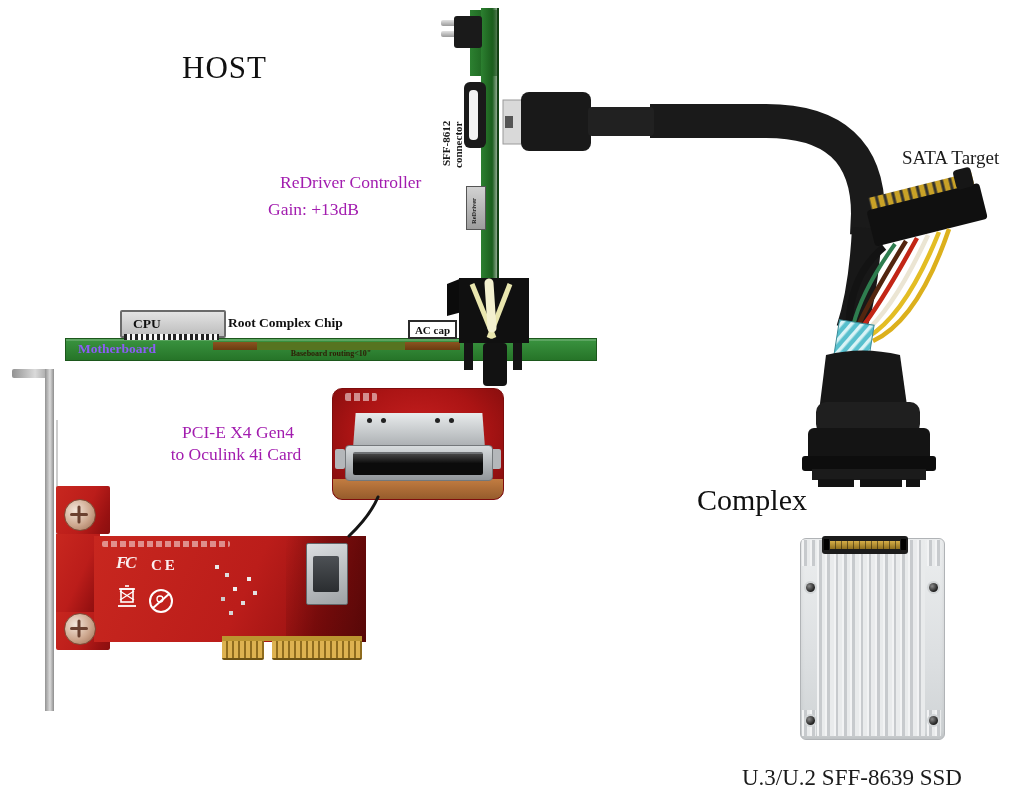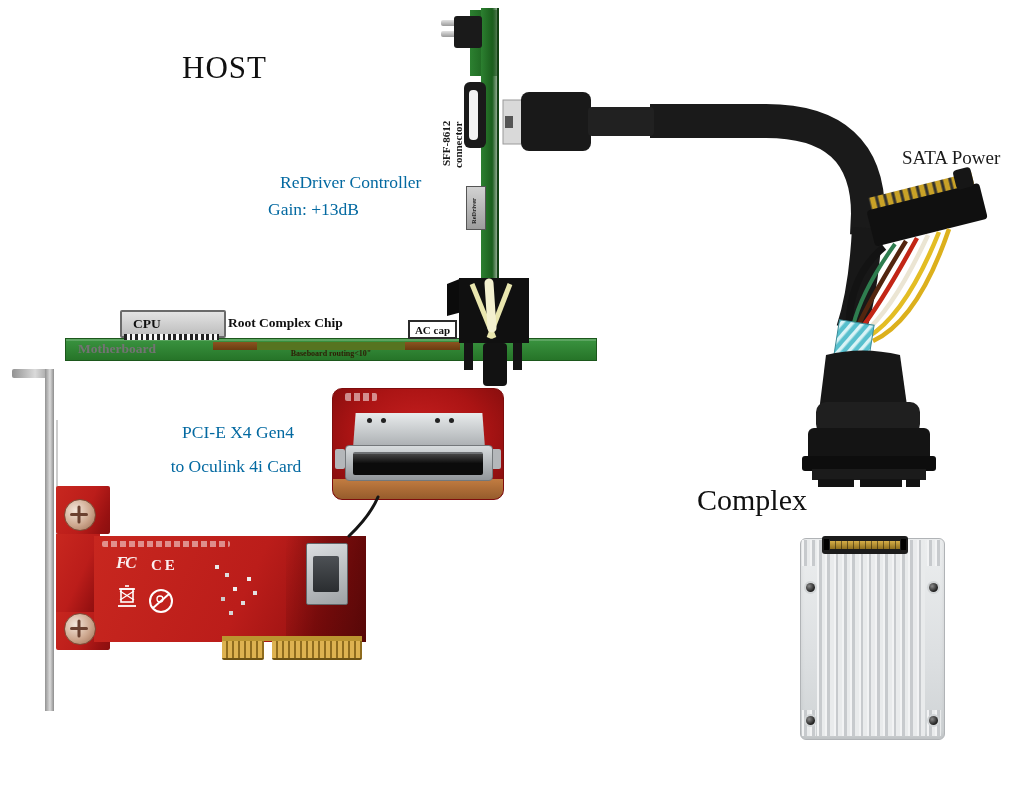--- a/index.html
+++ b/index.html
@@ -2,21 +2,21 @@
 <html><head>
 <meta charset="utf-8">
 <title>Diagram</title>
 <style>
   html,body{margin:0;padding:0;background:#fff;}
   #stage{position:relative;width:1018px;height:800px;background:#ffffff;overflow:hidden;
          font-family:Liberation Serif, serif;color:#151515;}
   .abs{position:absolute;}
   .lbl{position:absolute;white-space:nowrap;}
   .big{font-size:31px;letter-spacing:1px;color:#101010;}
-  .med{font-size:17.5px;color:#0369a1;}
+  .med{font-size:17.5px;color:#a21caf;}
   .cap{font-size:23px;color:#1b1b1b;}
   .vtxt{position:absolute;transform:rotate(-90deg);transform-origin:0 0;white-space:nowrap;
         font-weight:bold;color:#1a1a1a;}
   
   .mb-bar{background:linear-gradient(#3a9440,#267428);border:1px solid #1c571c;
           box-shadow:inset 0 2px 0 rgba(255,255,255,.18);}
   .brown{background:linear-gradient(#8a5420,#6b3c10);}
   .cpu{background:linear-gradient(#e3e3e3,#bcbcbc);border:2px solid #6a6a6a;border-radius:2px;text-align:right;}
   .pins{background:repeating-linear-gradient(90deg,#222 0 2.5px,#f7f7f7 2.5px 5.5px);}
   .whitebox{background:#fff;border:2px solid #2b2b2b;display:flex;align-items:center;justify-content:center;}
@@ -62,21 +62,21 @@
   <span class="vtxt" style="left:440px;top:166px;font-size:11px;">SFF-8612</span>
   <span class="vtxt" style="left:452px;top:168px;font-size:11px;">connector</span>
 
   <div class="abs" style="left:466px;top:186px;width:18px;height:42px;background:linear-gradient(#d2d2d2,#9d9d9d);border:1px solid #555;"></div>
   <span class="vtxt" style="left:470px;top:224px;font-size:6.5px;color:#222;">ReDriver</span>
 
   <div class="lbl med" style="left:280px;top:172px;">ReDriver Controller</div>
   <div class="lbl med" style="left:268px;top:199px;">Gain: +13dB</div>
 
   <div class="abs mb-bar" style="left:65px;top:338px;width:530px;height:21px;"></div>
-  <div class="lbl" style="left:78px;top:341px;font-size:13.5px;font-weight:bold;color:#737373;">Motherboard</div>
+  <div class="lbl" style="left:78px;top:341px;font-size:13.5px;font-weight:bold;color:#8b5cf6;">Motherboard</div>
   <div class="abs brown" style="left:213px;top:342px;width:44px;height:8px;"></div>
   <div class="abs" style="left:257px;top:342px;width:148px;height:8px;background:#567420;text-align:center;">
     <span style="font-size:8px;line-height:8px;color:#2f1d05;font-weight:bold;">Baseboard routing&lt;10"</span>
   </div>
   <div class="abs brown" style="left:405px;top:342px;width:55px;height:8px;"></div>
 
   <div class="abs cpu" style="left:120px;top:310px;width:102px;height:24px;display:flex;align-items:center;">
     <span style="margin-left:11px;font-size:13.5px;font-weight:bold;color:#111;">CPU</span>
   </div>
   <div class="abs pins" style="left:124px;top:334px;width:95px;height:6px;"></div>
@@ -122,52 +122,53 @@
   </svg>
 
   <div class="abs" style="left:306px;top:543px;width:40px;height:60px;background:linear-gradient(160deg,#dcdfe1,#9ea2a5);border:1px solid #63676a;border-radius:2px;"></div>
   <div class="abs" style="left:313px;top:556px;width:26px;height:36px;background:linear-gradient(#4d5155,#2a2d30);border-radius:2px;"></div>
 
   <div class="abs gold" style="left:222px;top:640px;width:42px;height:18px;"></div>
   <div class="abs gold" style="left:272px;top:640px;width:90px;height:18px;"></div>
   <div class="abs" style="left:222px;top:636px;width:140px;height:5px;background:#bb9430;"></div>
 
   <div class="lbl med" style="left:238px;top:422px;transform:translateX(-50%);">PCI-E X4 Gen4</div>
-  <div class="lbl med" style="left:236px;top:456px;transform:translateX(-50%);text-align:right;">to Oculink 4i Card</div>
+  <div class="lbl med" style="left:236px;top:444px;transform:translateX(-50%);text-align:right;">to Oculink 4i Card</div>
 
   <div class="abs inset" style="left:332px;top:388px;width:170px;height:110px;">
     <div class="abs" style="left:0;top:90px;width:170px;height:20px;background:linear-gradient(#c27c41,#965c2c);"></div>
     <div class="abs sheen" style="left:12px;top:4px;width:32px;height:8px;opacity:.8;"></div>
     <div class="abs" style="left:20px;top:24px;width:132px;height:33px;background:linear-gradient(#e8ebec,#acb0b3);border-bottom:2px solid #7f8386;clip-path:polygon(2% 0,98% 0,100% 100%,0 100%);"></div>
     <div class="abs" style="left:34px;top:29px;width:5px;height:5px;border-radius:50%;background:#222;box-shadow:14px 0 0 #222,68px 0 0 #222,82px 0 0 #222;"></div>
     <div class="abs" style="left:2px;top:60px;width:10px;height:20px;background:#b4b7ba;border-radius:2px;"></div>
     <div class="abs" style="left:158px;top:60px;width:10px;height:20px;background:#b4b7ba;border-radius:2px;"></div>
     <div class="abs" style="left:12px;top:56px;width:146px;height:34px;background:linear-gradient(#d8dcde,#92969a);border:1px solid #74787b;border-radius:4px;"></div>
     <div class="abs" style="left:20px;top:63px;width:130px;height:21px;background:linear-gradient(#454545,#0b0b0b 45%);border-top:2px solid #6e7174;border-radius:2px;"></div>
   </div>
 
   <div class="lbl" style="left:697px;top:483px;font-size:30px;color:#101010;">Complex</div>
 
-  <div class="lbl" style="left:902px;top:147px;font-size:19px;color:#1b1b1b;">SATA Power</div>
+  <div class="lbl" style="left:902px;top:147px;font-size:19px;color:#1b1b1b;">SATA Target</div>
 
   <div class="abs ssd-body" style="left:800px;top:538px;width:143px;height:200px;"></div>
   <div class="abs fins" style="left:817px;top:540px;width:108px;height:196px;"></div>
   <div class="abs fins" style="left:802px;top:540px;width:14px;height:26px;"></div>
   <div class="abs fins" style="left:927px;top:540px;width:14px;height:26px;"></div>
   <div class="abs fins" style="left:802px;top:710px;width:14px;height:26px;"></div>
   <div class="abs fins" style="left:927px;top:710px;width:14px;height:26px;"></div>
   <div class="sscrew" style="left:806px;top:583px;"></div>
   <div class="sscrew" style="left:929px;top:583px;"></div>
   <div class="sscrew" style="left:806px;top:716px;"></div>
   <div class="sscrew" style="left:929px;top:716px;"></div>
   <div class="abs" style="left:822px;top:536px;width:86px;height:18px;background:#1c1c1c;border-radius:3px;"></div>
   <div class="abs" style="left:830px;top:541px;width:70px;height:8px;background:linear-gradient(#d6ae47,#8f6f1e),repeating-linear-gradient(90deg,transparent 0 5px,rgba(0,0,0,.45) 5px 6px);background-blend-mode:multiply;"></div>
   <div class="abs" style="left:824px;top:539px;width:5px;height:11px;background:#000;"></div>
   <div class="abs" style="left:901px;top:539px;width:5px;height:11px;background:#000;"></div>
 
+  <div class="lbl cap" style="left:742px;top:765px;">U.3/U.2 SFF-8639 SSD</div>
 
   <svg class="abs" style="left:0;top:0;pointer-events:none;" width="1018" height="800" viewBox="0 0 1018 800">
     <defs>
       <pattern id="braid" width="8" height="8" patternUnits="userSpaceOnUse" patternTransform="rotate(32)">
         <rect width="8" height="8" fill="#57bfcd"></rect>
         <rect width="3.5" height="8" fill="#d9f3f6"></rect>
       </pattern>
       <pattern id="sata-pins" width="8.4" height="15" patternUnits="userSpaceOnUse">
         <rect width="8.4" height="15" fill="#32322f"></rect>
         <rect x="1.5" width="5.4" height="15" fill="#c9a227"></rect>

